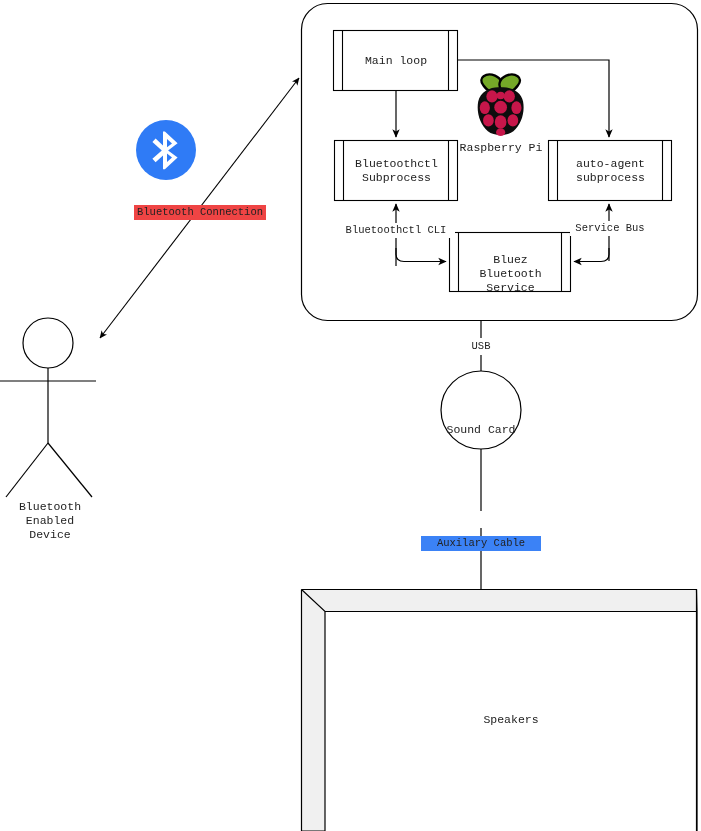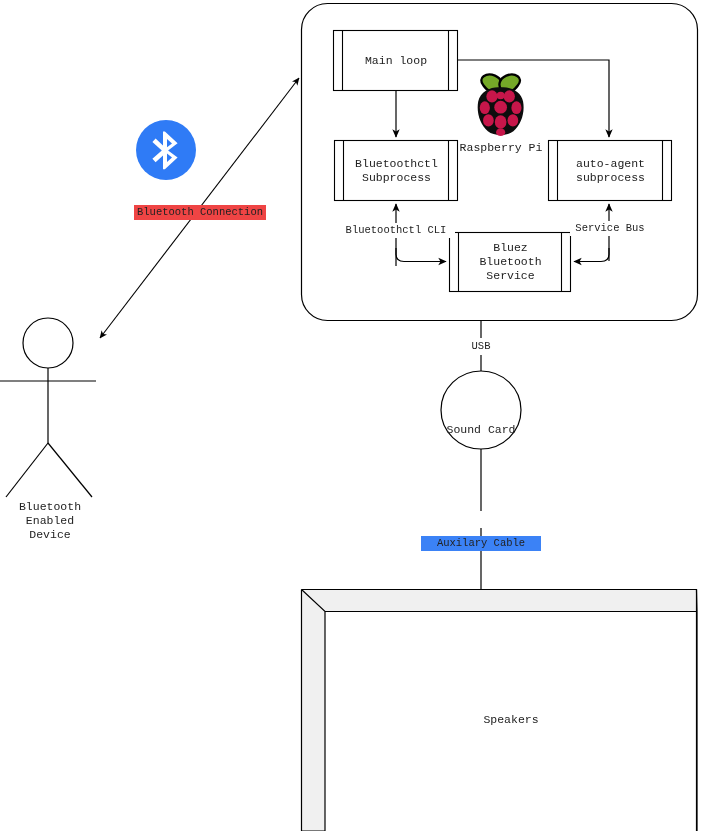--- a/index.html
+++ b/index.html
@@ -159,21 +159,21 @@
   </svg>
 
   <div class="lbl lbl-node centerbox" style="left:343px; top:30px; width:106px; height:61px;">Main loop</div>
 
   <div class="lbl lbl-node centerbox" style="left:558px; top:140px; width:105px; height:61px;">auto-agent
 subprocess</div>
 
   <div class="lbl lbl-node centerbox" style="left:344px; top:140px; width:105px; height:61px;">Bluetoothctl
 Subprocess</div>
 
-  <div class="lbl lbl-node centerbox" style="left:459px; top:232px; width:103px; height:60px;">Bluez Bluetooth
+  <div class="lbl lbl-node centerbox" style="left:459px; top:244px; width:103px; height:60px;">Bluez Bluetooth
 Service</div>
 
   <div class="lbl lbl-node centerbox" style="left:451px; top:140px; width:100px; height:16px;">Raspberry Pi</div>
 
   <div class="lbl lbl-node centerbox" style="left:441px; top:402px; width:80px; height:16px;margin-top:20px;">Sound Card</div>
 
   <div class="lbl lbl-node centerbox" style="left:461px; top:712px; width:100px; height:16px;">Speakers</div>
 
   <div class="lbl lbl-node centerbox" style="left:0px; top:506px; width:100px; height:30px;">Bluetooth Enabled
 Device</div>

